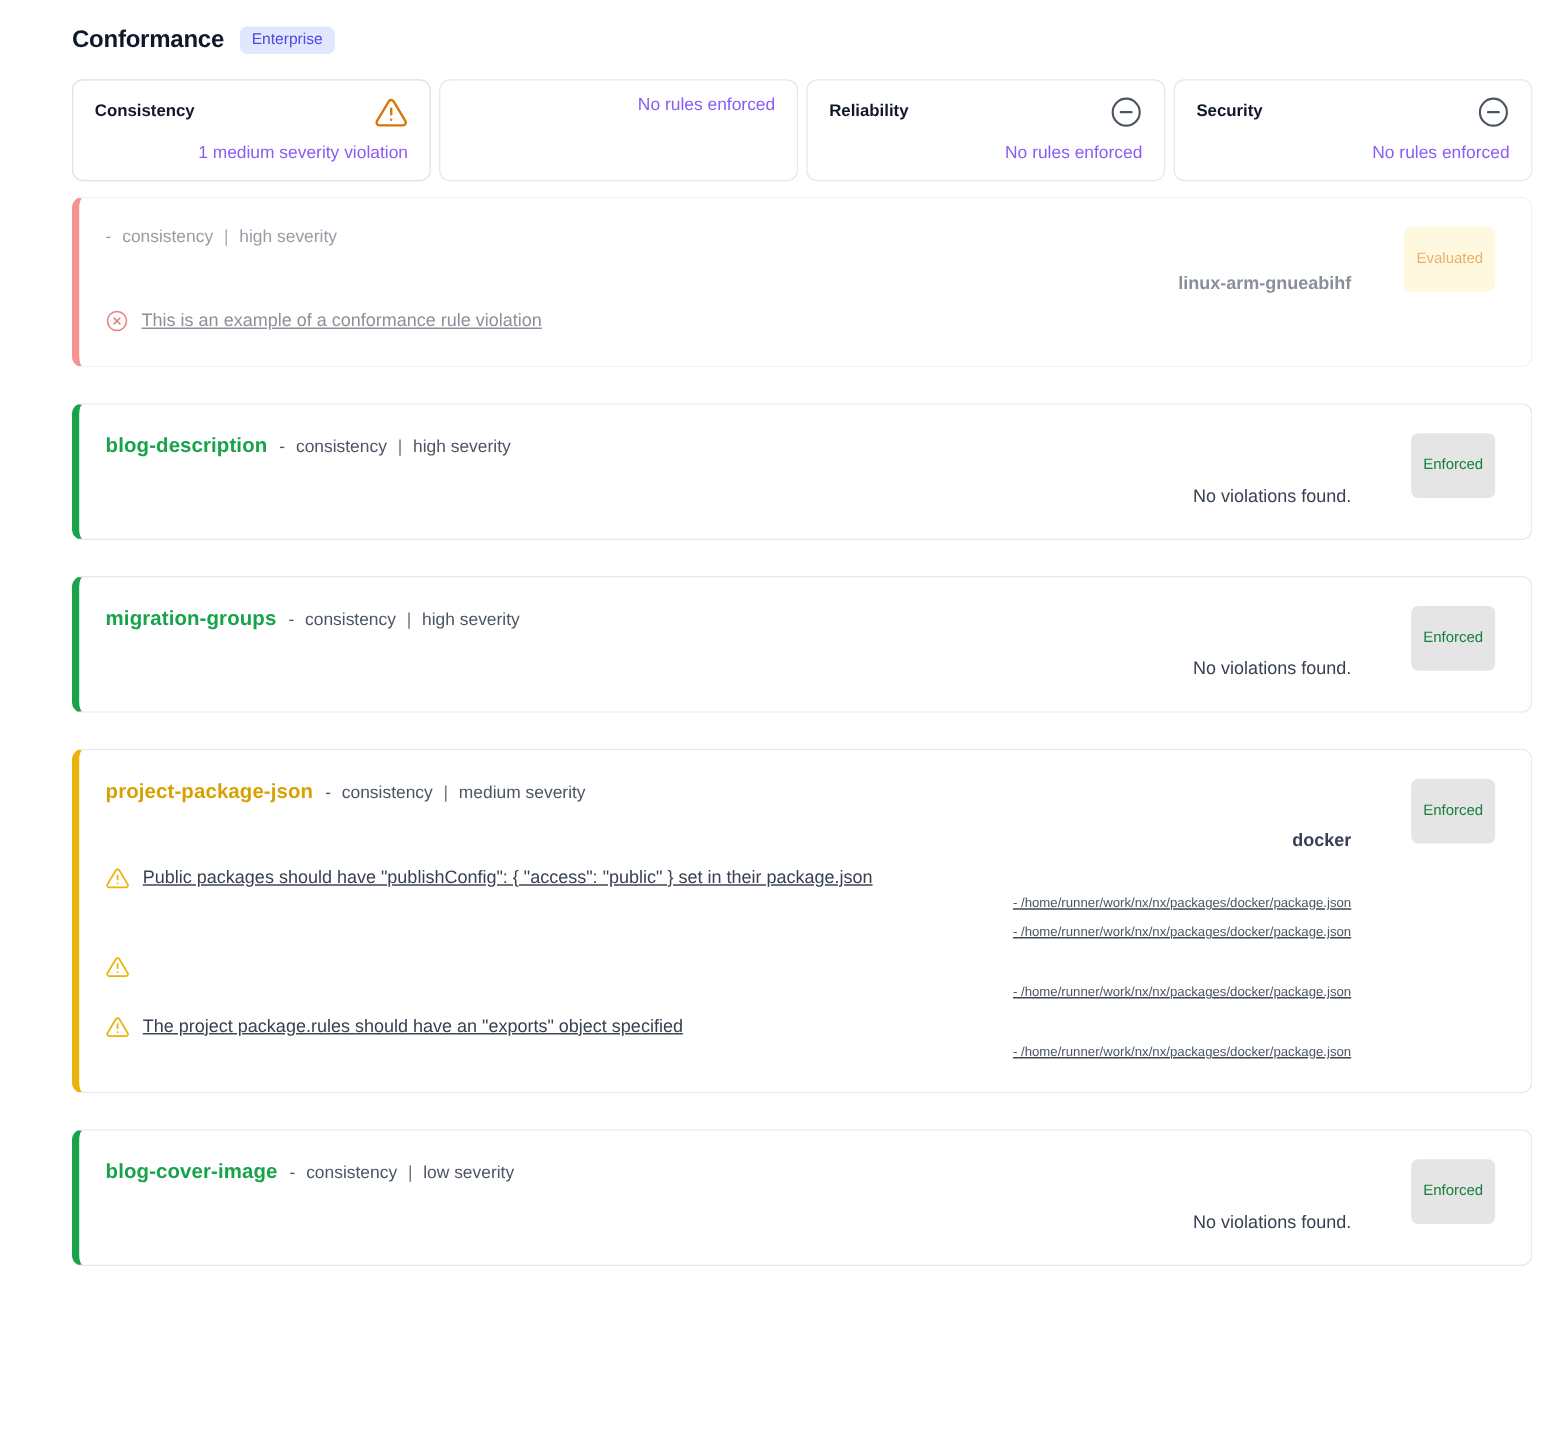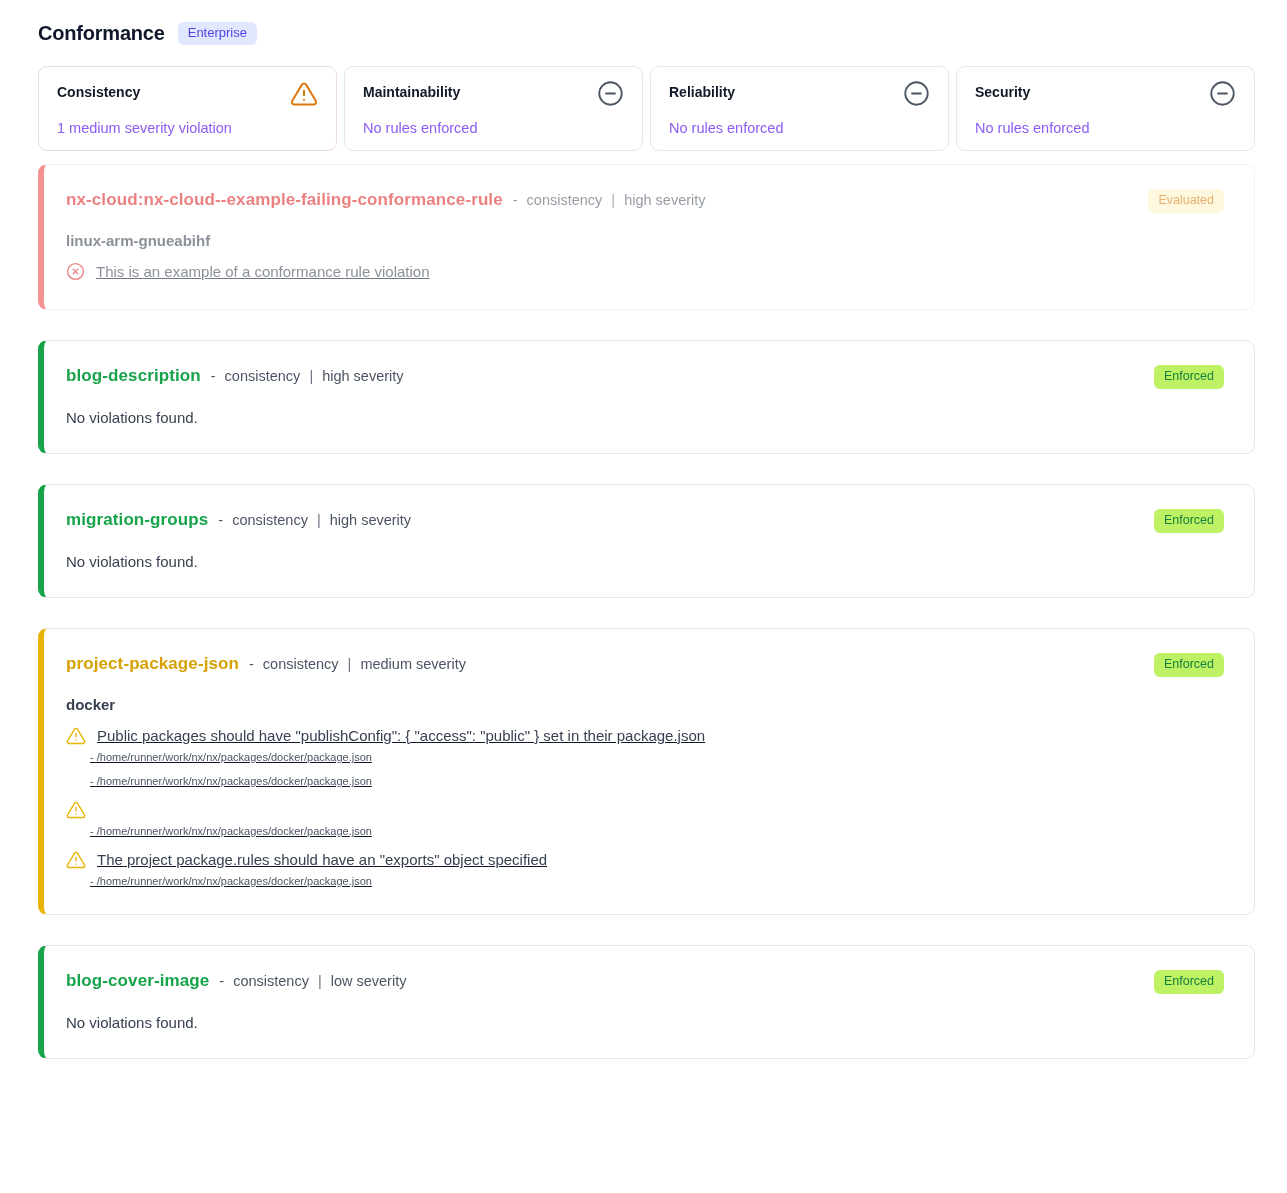--- a/index.html
+++ b/index.html
@@ -2,21 +2,21 @@
 <html><head>
 <meta charset="utf-8">
 <style>
   * { box-sizing: border-box; }
   html, body { margin: 0; padding: 0; background: #ffffff; }
   body {
     width: 1287px; min-height: 1193px;
     font-family: "Liberation Sans", sans-serif;
     color: #111827;
   }
-  .container { width: 1217px; margin-left: 38px; padding-top: 22px; }
+  .container { width: 1217px; margin-left: 60px; padding-top: 22px; text-align: right; }
 
   
   .header-row { display: flex; align-items: center; gap: 13px; margin-bottom: 21px; }
   .page-title { font-size: 20px; font-weight: 700; letter-spacing: -0.2px; color: #0f172a; margin: 0; }
   .enterprise-badge {
     background: #e0e7ff; color: #4f46e5; font-size: 13px; font-weight: 500;
     padding: 4px 10px; border-radius: 6px; line-height: 1.1;
   }
 
   
@@ -45,23 +45,23 @@
   .rule-card.green .rule-name { color: #16a34a; }
   .rule-card.yellow .rule-name { color: #d7a104; }
 
   .rule-title-row { display: flex; align-items: baseline; gap: 10px; flex-wrap: nowrap; }
   .rule-name { font-size: 17px; font-weight: 700; text-decoration: none; letter-spacing: 0.1px; }
   .rule-meta { font-size: 14.5px; color: #4b5563; display: flex; gap: 9px; align-items: baseline; }
   .rule-meta .pipe { color: #6b7280; }
 
   .status-badge {
     position: absolute; top: 24px; right: 30px;
-    font-size: 12.5px; font-weight: 500; padding: 5px 10px; border-radius: 6px; line-height: 1.1;
-  }
-  .status-badge.enforced { background: #bef264; color: #15803d; }
+    font-size: 12.5px; font-weight: 500; padding: 20px 10px; border-radius: 6px; line-height: 1.1;
+  }
+  .status-badge.enforced { background: #e5e5e5; color: #15803d; }
   .status-badge.evaluated { background: #fef3c7; color: #d97706; }
 
   .rule-body { margin-top: 23px; font-size: 15px; color: #374151; }
   .project-name { margin-top: 22px; font-size: 15px; font-weight: 700; color: #374151; }
 
   .violation-list { margin-top: 4px; text-decoration: underline; }
   .violation { margin-top: 12px; }
   .violation-msg { display: flex; align-items: flex-start; gap: 11px; font-size: 15px; color: #374151; line-height: 1.4; }
   .violation-msg .v-icon { flex: 0 0 auto; margin-top: 1px; }
   .violation-path { margin-top: 5px; margin-left: 24px; font-size: 11px; color: #4b5563; }
@@ -88,29 +88,20 @@
             <path d="M10.29 3.86 1.82 18a2 2 0 0 0 1.71 3h16.94a2 2 0 0 0 1.71-3L13.71 3.86a2 2 0 0 0-3.42 0z"></path>
             <line x1="12" y1="9" x2="12" y2="13"></line>
               <line x1="12" y1="17" x2="12.01" y2="17"></line>
           </svg>
         </span>
       </div>
       <span class="summary-status">1 medium severity violation</span>
     </div>
 
     <div class="summary-card">
-      <div class="summary-top">
-        <span class="summary-title">Maintainability</span>
-        <span class="sum-icon">
-          <svg width="27" height="27" viewBox="0 0 24 24" fill="none" stroke="#4b5563" stroke-width="1.6" stroke-linecap="round">
-            <circle cx="12" cy="12" r="10"></circle>
-              <line x1="8" y1="12" x2="16" y2="12"></line>
-          </svg>
-        </span>
-      </div>
       <span class="summary-status">No rules enforced</span>
     </div>
 
     <div class="summary-card">
       <div class="summary-top">
         <span class="summary-title">Reliability</span>
         <span class="sum-icon">
           <svg width="27" height="27" viewBox="0 0 24 24" fill="none" stroke="#4b5563" stroke-width="1.6" stroke-linecap="round">
             <circle cx="12" cy="12" r="10"></circle>
               <line x1="8" y1="12" x2="16" y2="12"></line>
@@ -129,21 +120,20 @@
               <line x1="8" y1="12" x2="16" y2="12"></line>
           </svg>
         </span>
       </div>
       <span class="summary-status">No rules enforced</span>
     </div>
   </div>
 
   <div class="rule-card red">
     <div class="rule-title-row">
-      <a href="#" class="rule-name">nx-cloud:nx-cloud--example-failing-conformance-rule</a>
       <span class="rule-meta">
         <span>-</span>
         <span>consistency</span>
         <span class="pipe">|</span>
         <span>high severity</span>
       </span>
     </div>
     <span class="status-badge evaluated">Evaluated</span>
     <div class="project-name">linux-arm-gnueabihf</div>
     <div class="violation-list">

